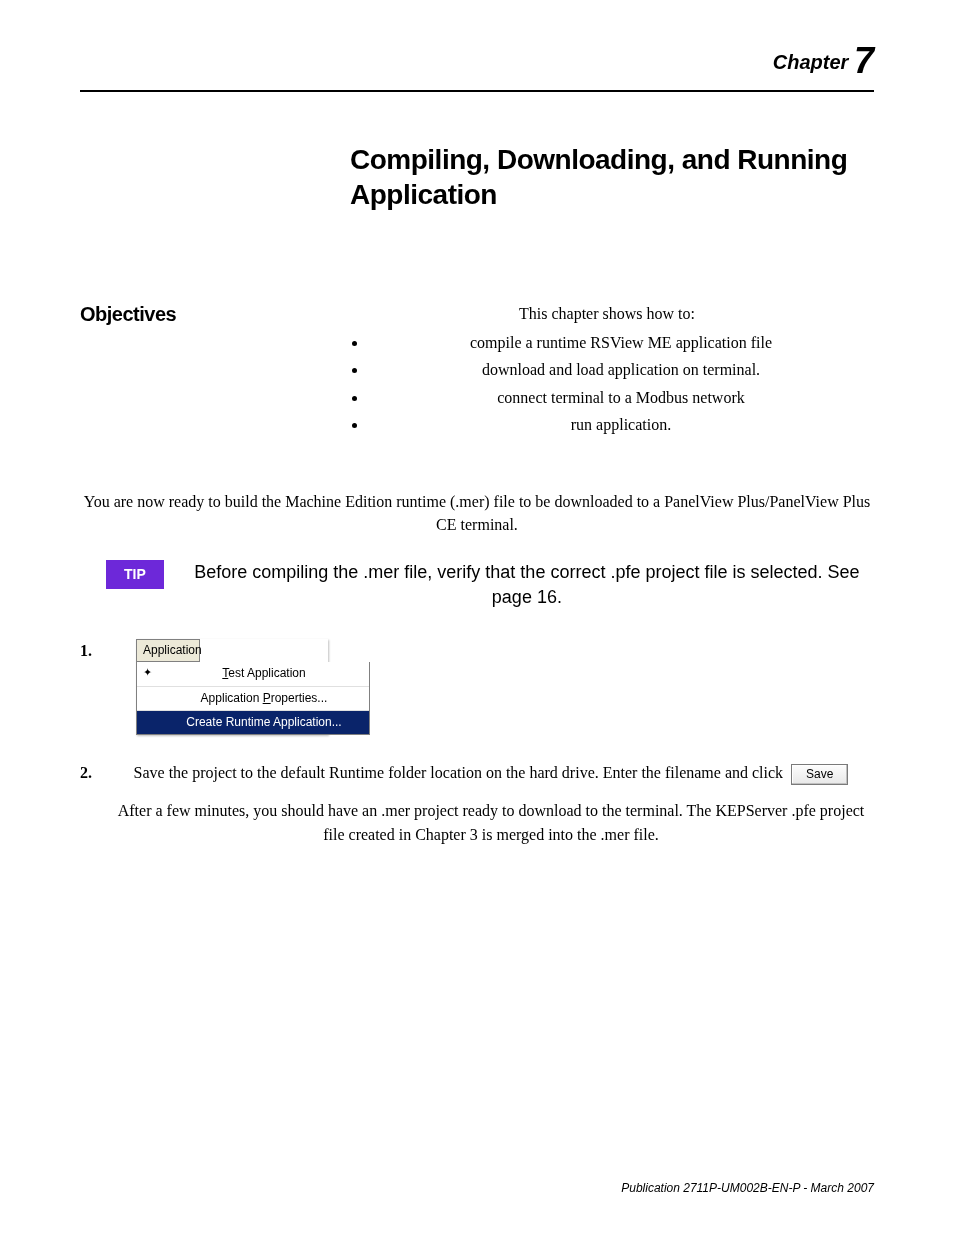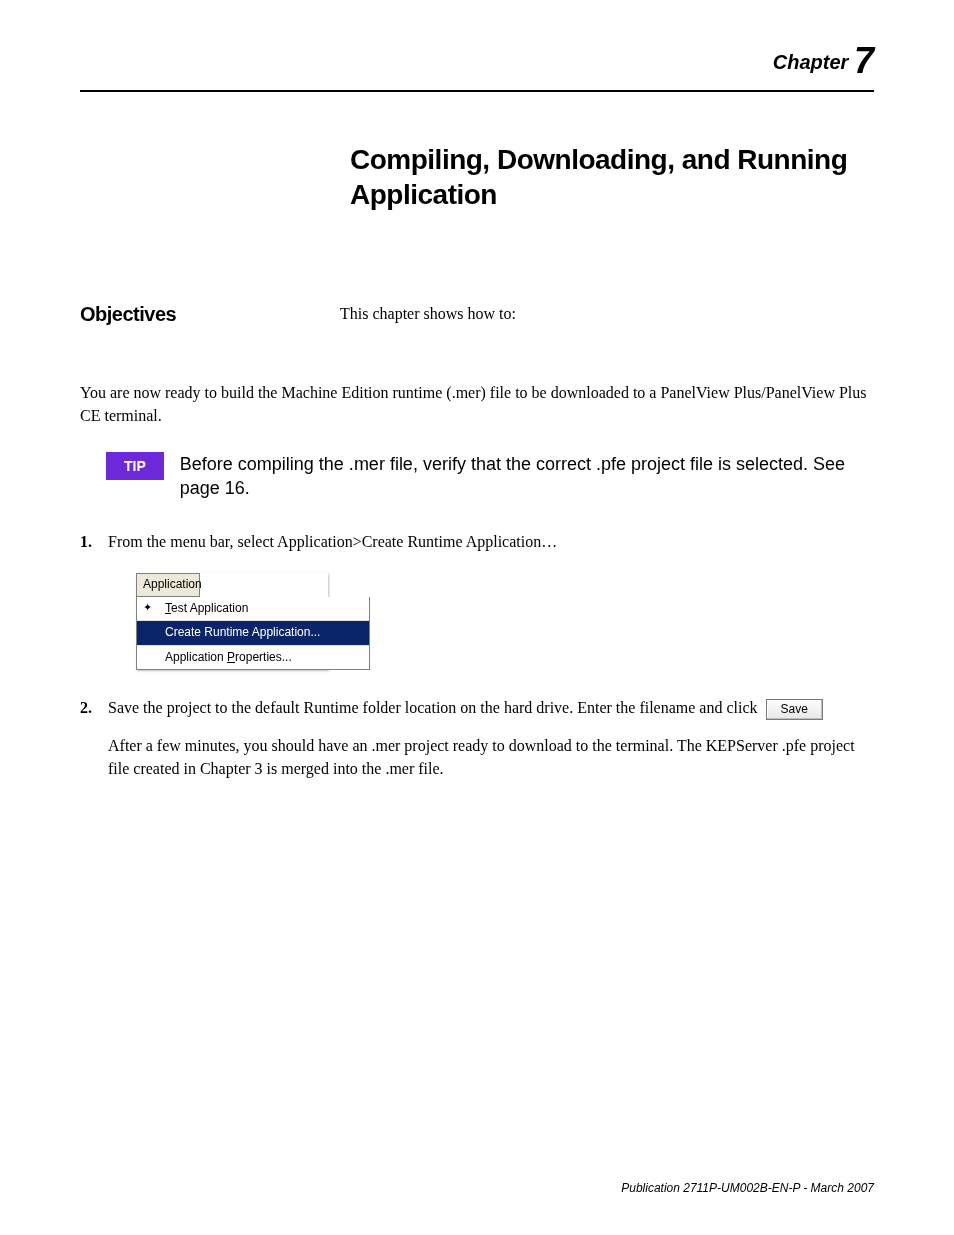--- a/index.html
+++ b/index.html
@@ -62,20 +62,21 @@
     box-sizing: border-box;
   }
   .section-heading.barred {
     border-left: 5px solid #000;
     padding-left: 10px;
   }
   .section-body {
     flex: 1;
     font-size: 16px;
     line-height: 1.45;
+    text-align: center;
   }
   .intro-line {
     margin-bottom: 6px;
   }
   ul.bullets {
     margin: 4px 0 0 0;
     padding-left: 28px;
   }
   ul.bullets li {
     margin-bottom: 4px;
@@ -189,48 +190,53 @@
     <span class="num">7</span>
   </div>
   <div class="rule"></div>
 
   <div class="main-title">Compiling, Downloading, and Running Application</div>
 
   <div class="section-row">
     <div class="section-heading">Objectives</div>
     <div class="section-body">
       <div class="intro-line">This chapter shows how to:</div>
+      <ul class="bullets">
+        <li>compile a runtime RSView ME application file</li>
+        <li>download and load application on terminal.</li>
+        <li>connect terminal to a Modbus network</li>
+        <li>run application.</li>
+      </ul>
     </div>
   </div>
 
   <div class="section-row">
     <div class="section-body">
       <div>You are now ready to build the Machine Edition runtime (.mer) file to be downloaded to a PanelView Plus/PanelView Plus CE terminal.</div>
 
       <div class="tip-block">
         <div class="tip-label">TIP</div>
         <div class="tip-text">Before compiling the .mer file, verify that the correct .pfe project file is selected. See page 16.</div>
       </div>
 
       <ol class="steps">
         <li>
-          <span>From the menu bar, select Application&gt;Create Runtime Application…</span>
 
           <div class="menu-mock">
             <div class="menu-header">Application</div>
             <div class="menu-body">
               <div class="menu-item">
                 <span class="menu-icon">✦</span>
                 <span class="mnemonic">T</span><span>est Application</span>
               </div>
+              <div class="menu-item">
+                <span>Application </span><span class="mnemonic">P</span><span>roperties...</span>
+              </div>
               <div class="menu-item selected">
                 <span>Create Runtime Application...</span>
-              </div>
-              <div class="menu-item">
-                <span>Application </span><span class="mnemonic">P</span><span>roperties...</span>
               </div>
             </div>
           </div>
         </li>
         <li>
           <span>Save the project to the default Runtime folder location on the hard drive. Enter the filename and click</span>
           <span class="save-btn">Save</span>
           <div class="step-continuation">After a few minutes, you should have an .mer project ready to download to the terminal. The KEPServer .pfe project file created in Chapter 3 is merged into the .mer file.</div>
         </li>
       </ol>

